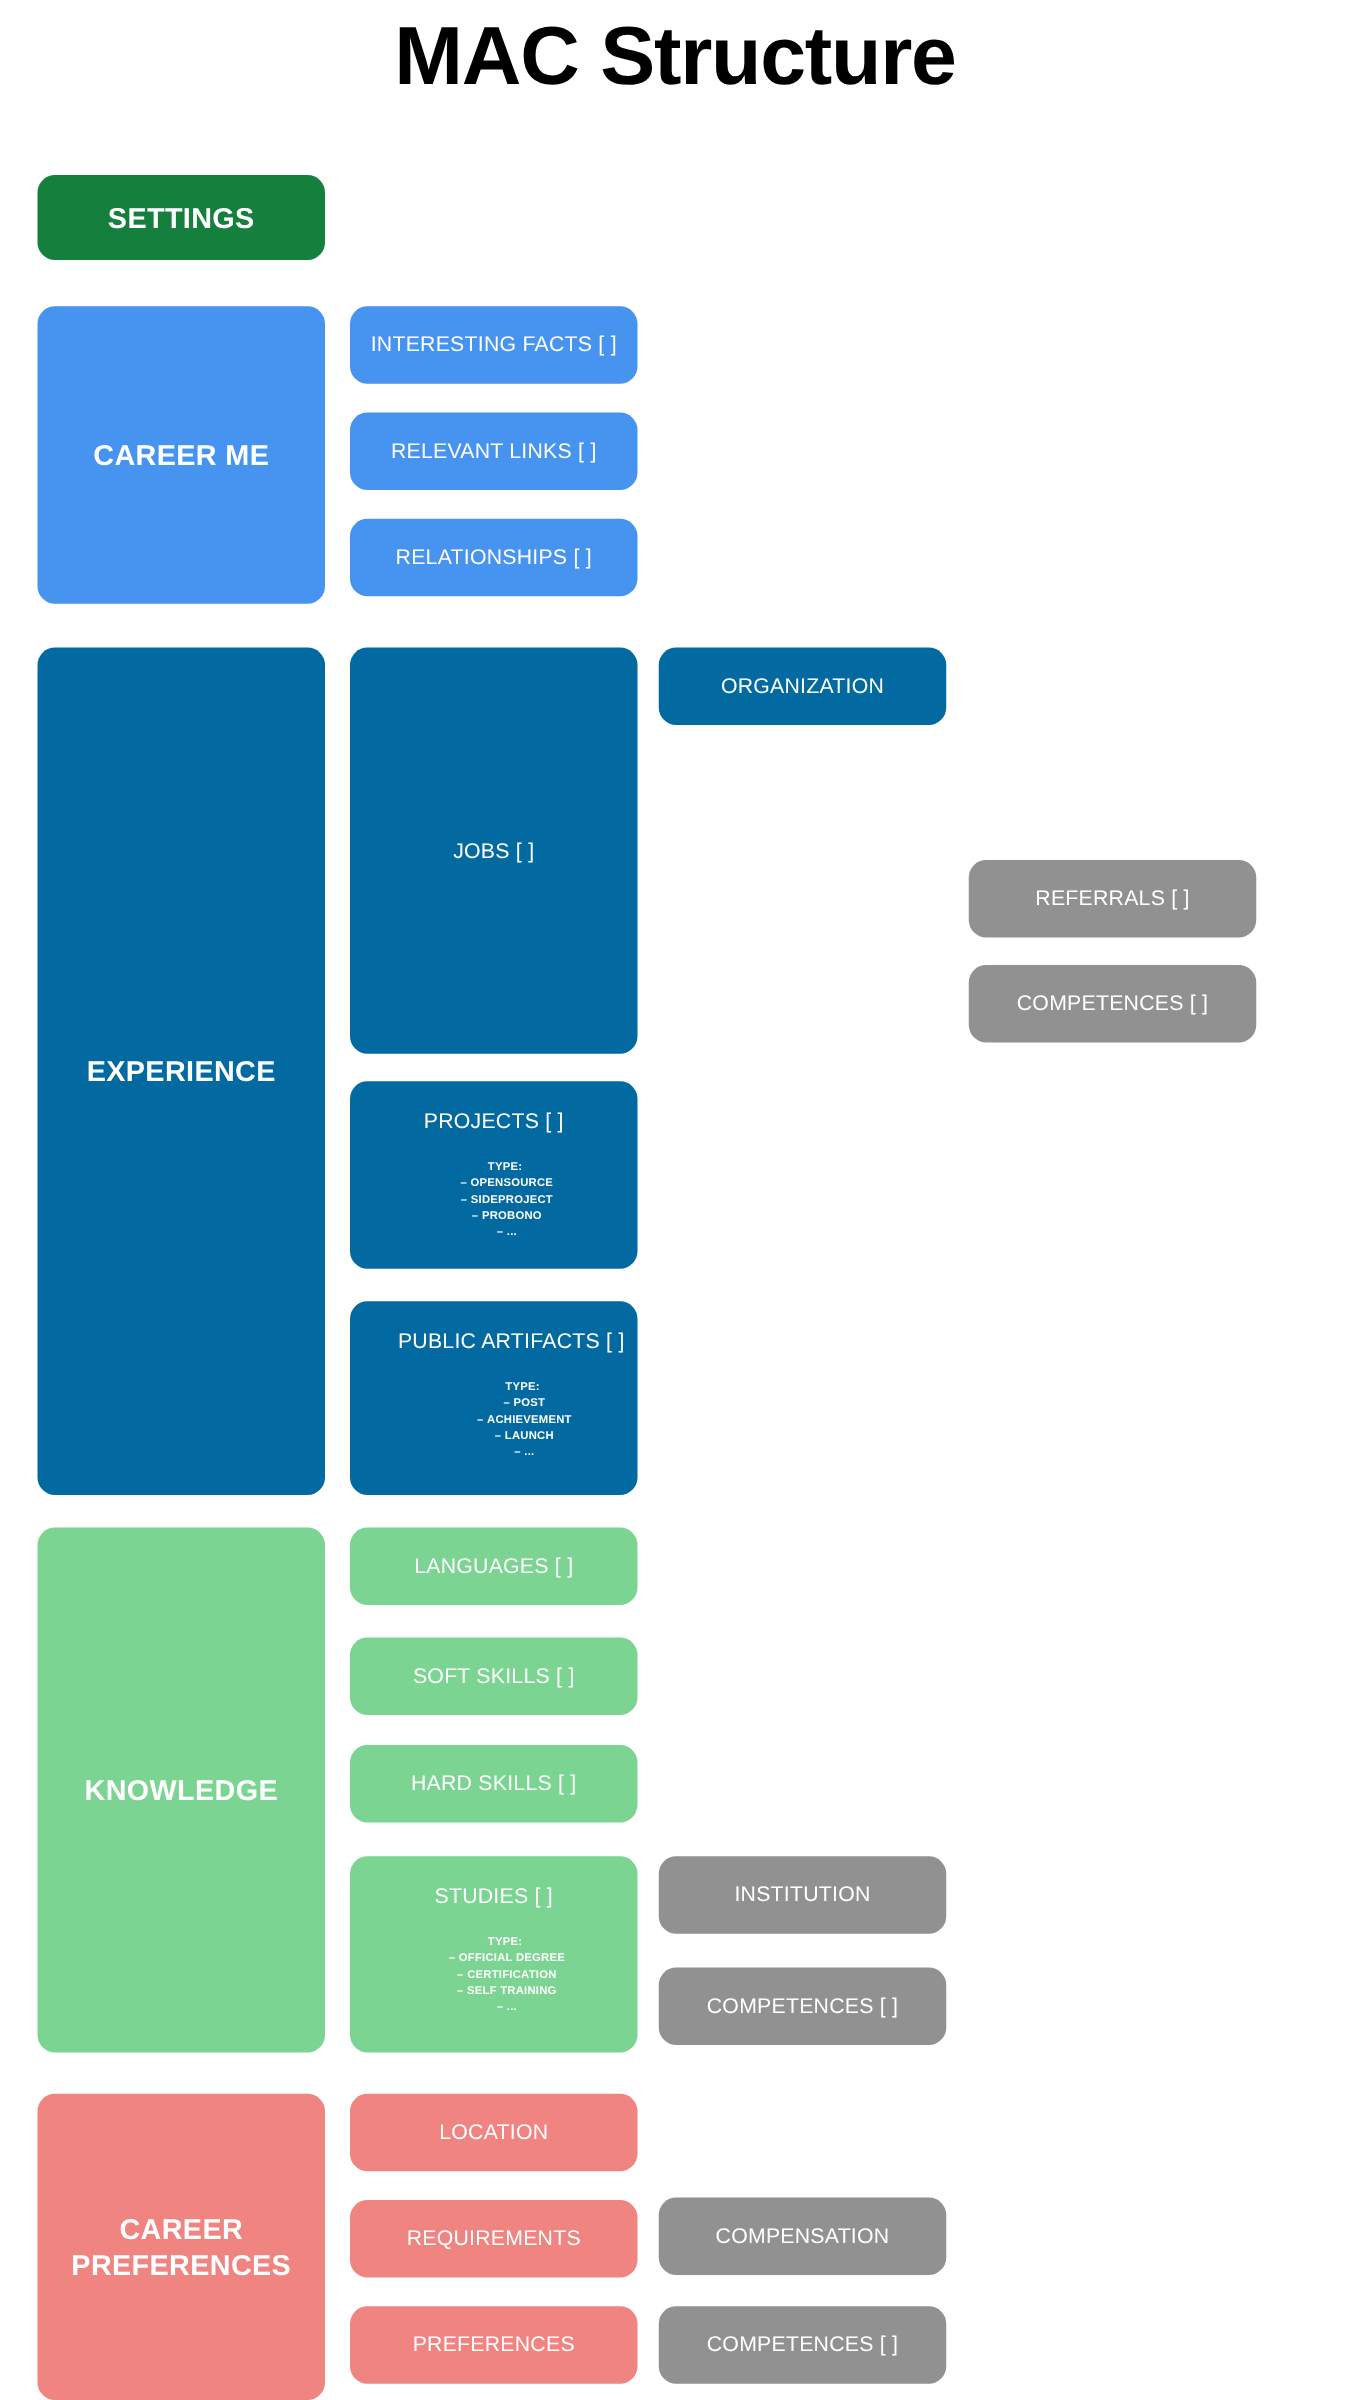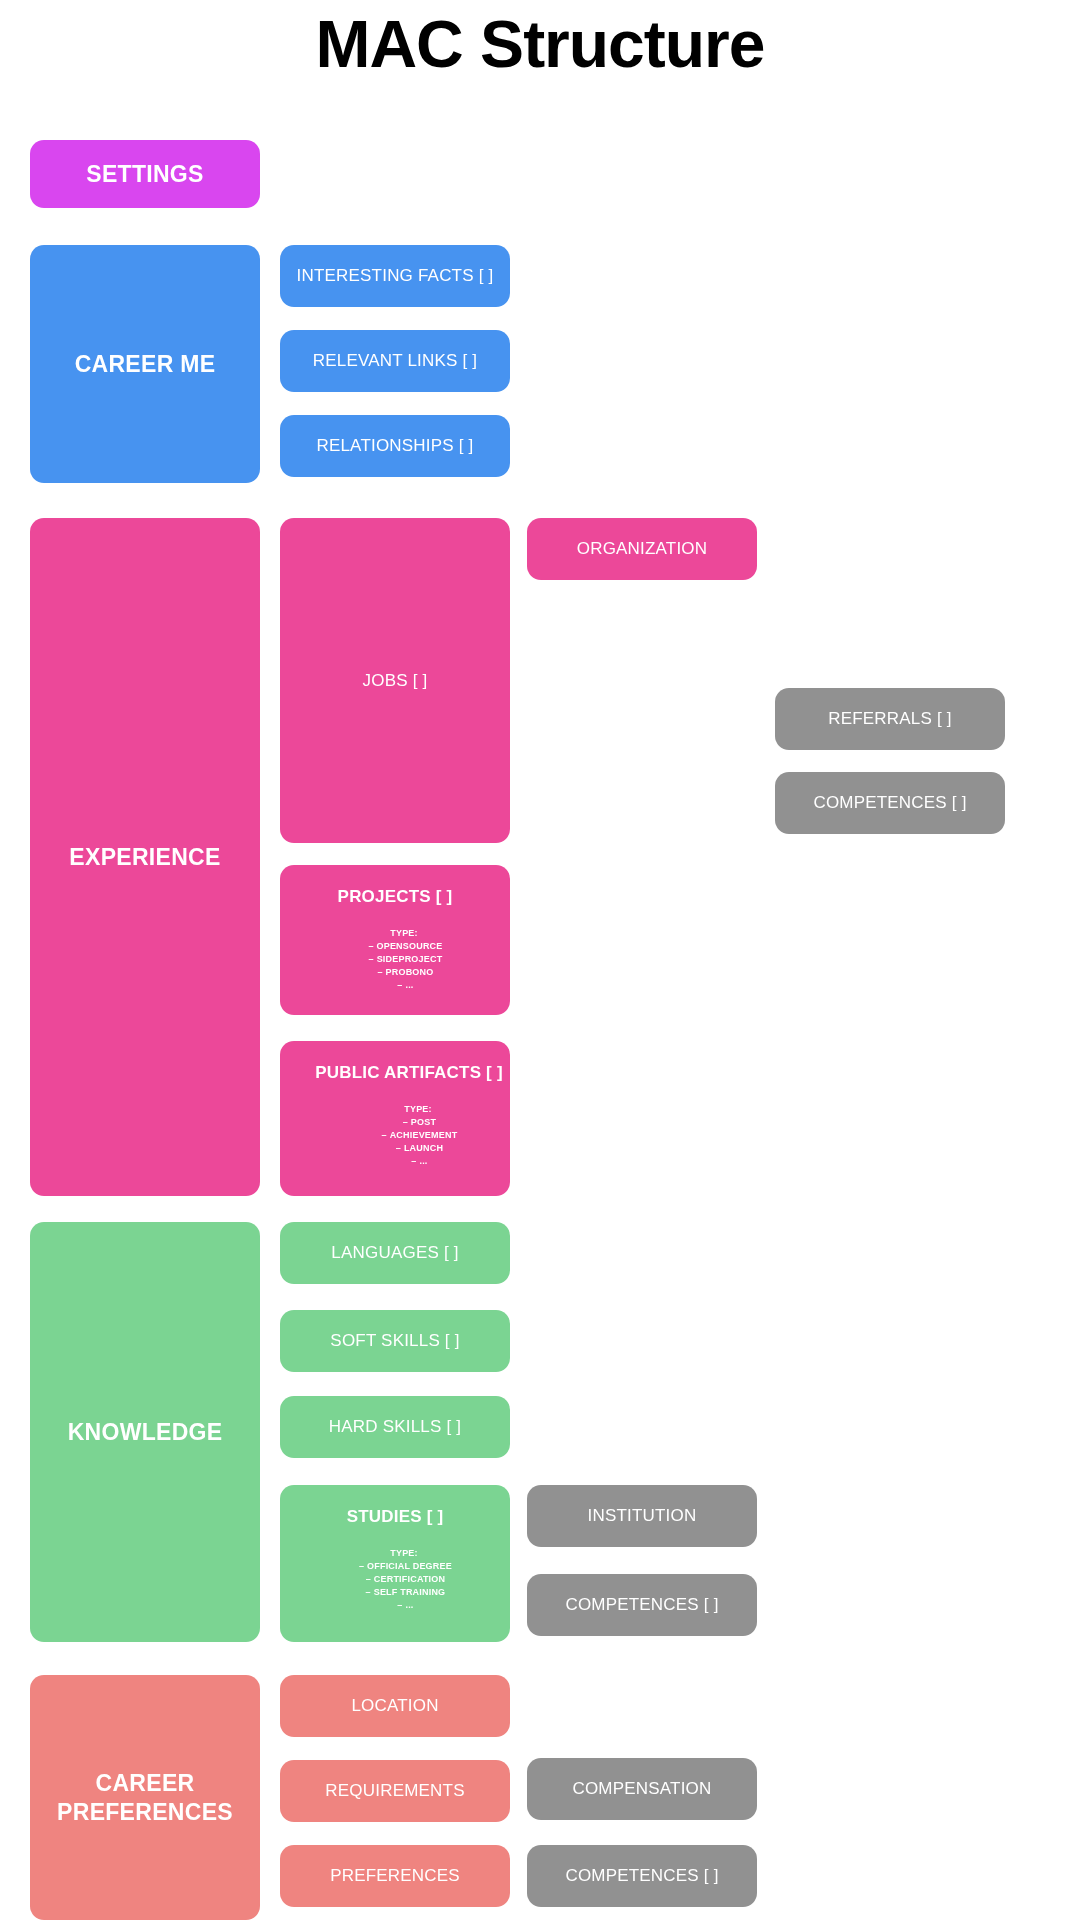--- a/index.html
+++ b/index.html
@@ -58,37 +58,37 @@
     letter-spacing: 0.3px;
     line-height: 1.22;
   }
   .node.minor {
     font-size: 17px;
     font-weight: 400;
     letter-spacing: 0.2px;
   }
 
   
-  .c-purple { background: #d946ef; }
+  .c-purple { background: #15803d; }
   .c-blue   { background: #4793f0; }
-  .c-orange { background: #ec4899; }
+  .c-orange { background: #0369a1; }
   .c-green  { background: #7bd492; }
   .c-red    { background: #ef8480; }
   .c-gray   { background: #919191; }
 
   
   .node.listbox {
     display: block;
     padding: 0;
   }
   .listbox .lb-title {
     display: block;
     width: 100%;
     font-size: 17px;
-    font-weight: 700;
+    font-weight: 400;
     letter-spacing: 0.2px;
     padding-top: 22px;
   }
   .listbox .lb-type {
     display: block;
     font-size: 9px;
     font-weight: 700;
     letter-spacing: 0.2px;
     padding-left: 18px;
     padding-top: 20px;

